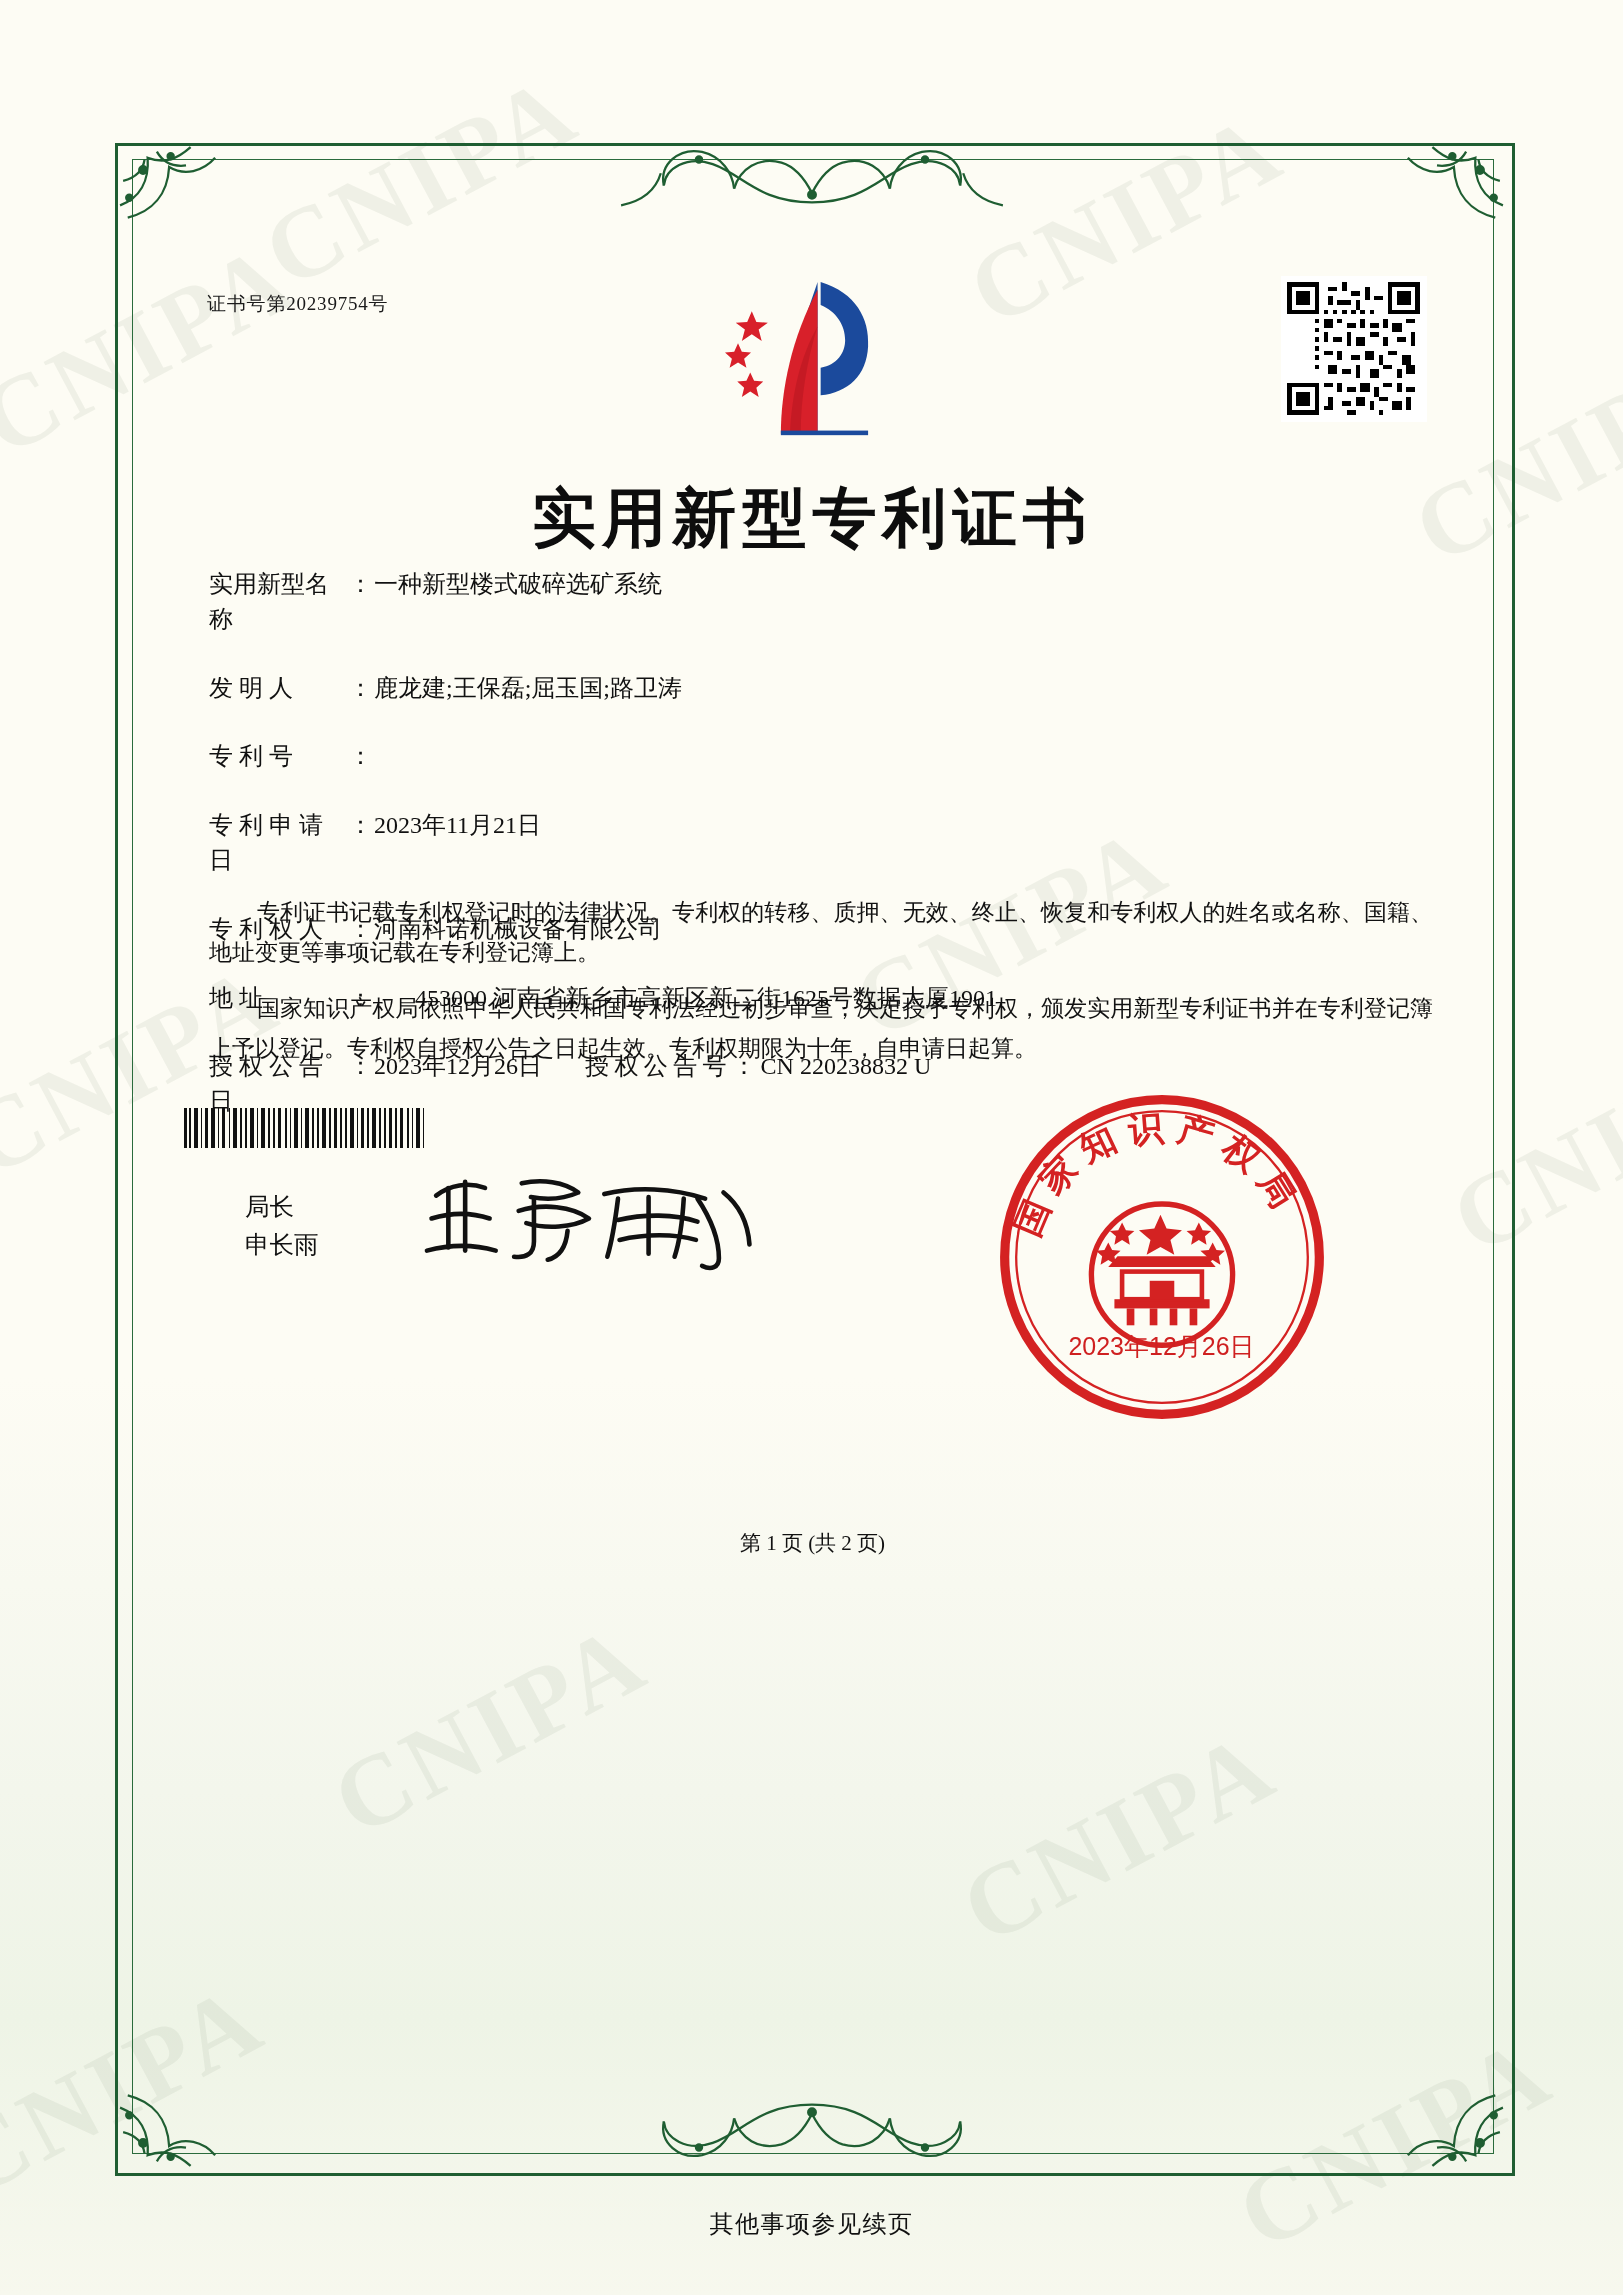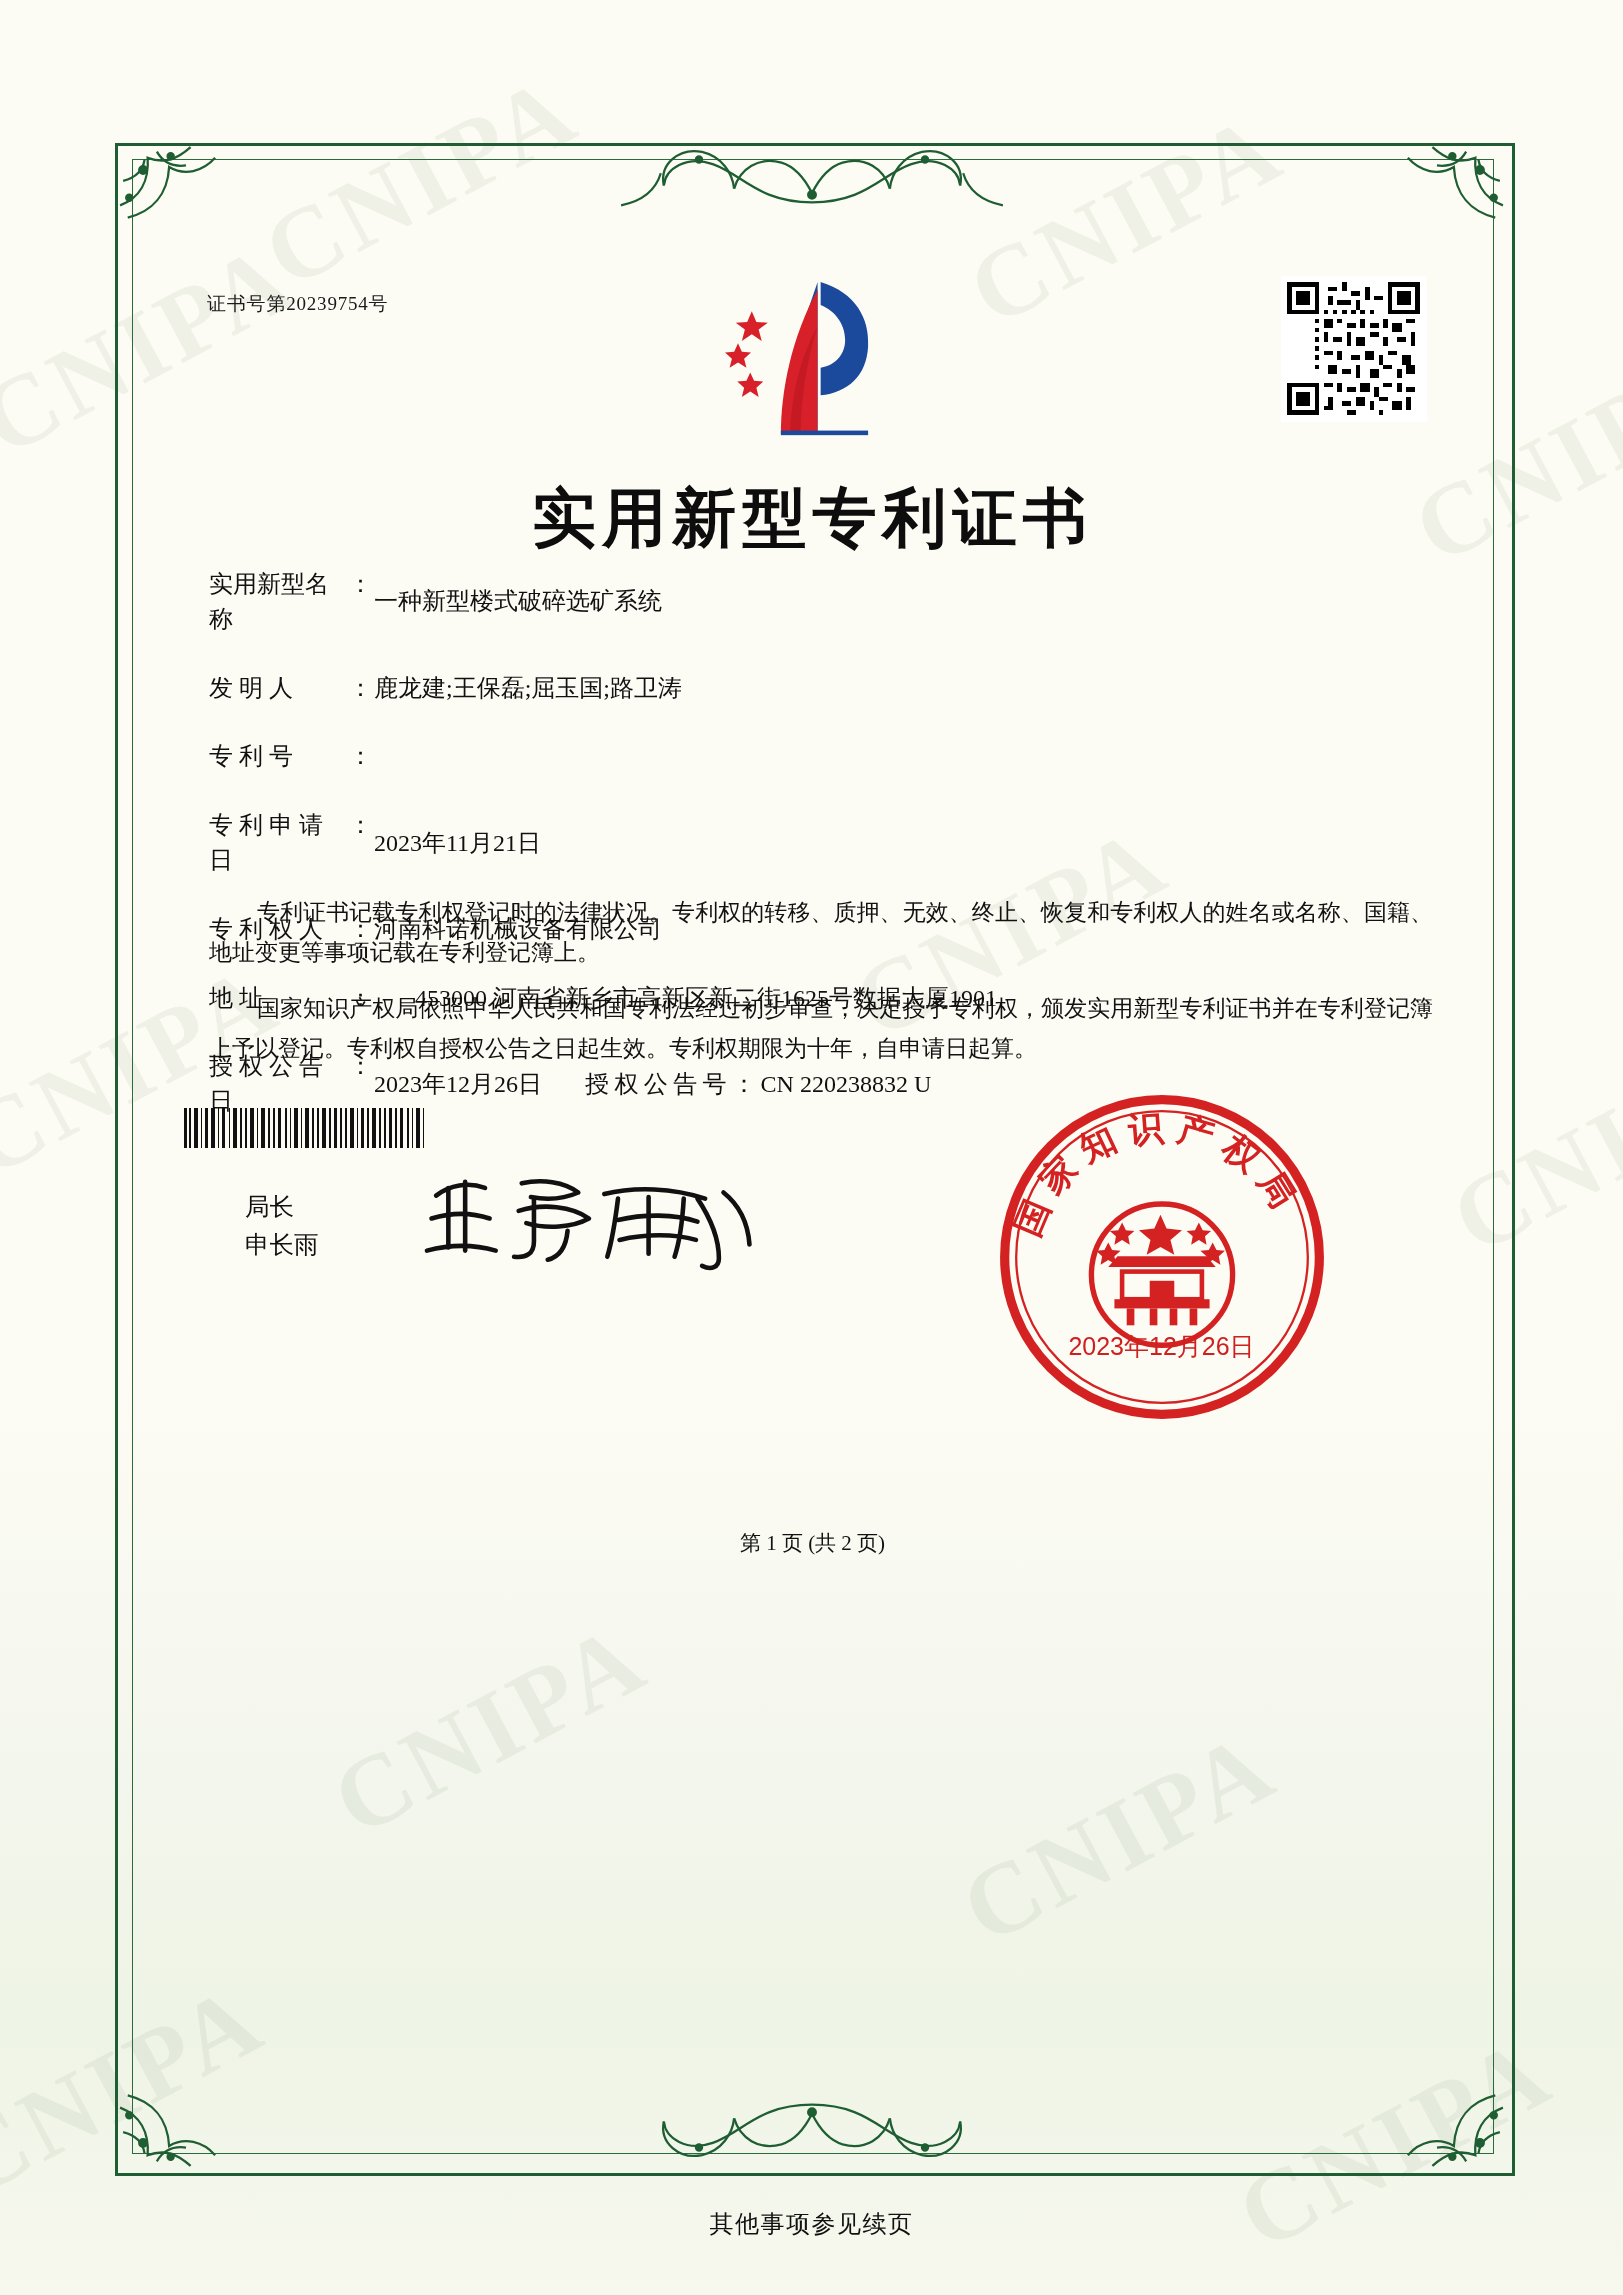--- a/index.html
+++ b/index.html
@@ -137,21 +137,21 @@
 
   
   .fields {
     position: absolute;
     left: 48px;
     top: 391px;
     width: 1227px;
   }
   .field-row {
     display: flex;
-    align-items: center;
+    align-items: flex-start;
     margin-bottom: 34px;
     font-size: 24px;
     color: #111;
     line-height: 1.45;
   }
   .field-label {
     width: 165px;
     flex: 0 0 165px;
     display: flex;
     justify-content: space-between;

